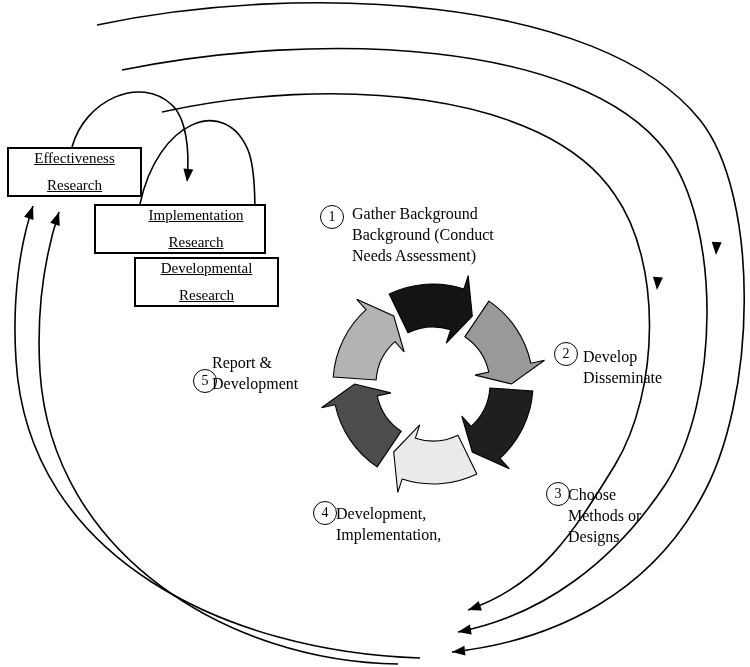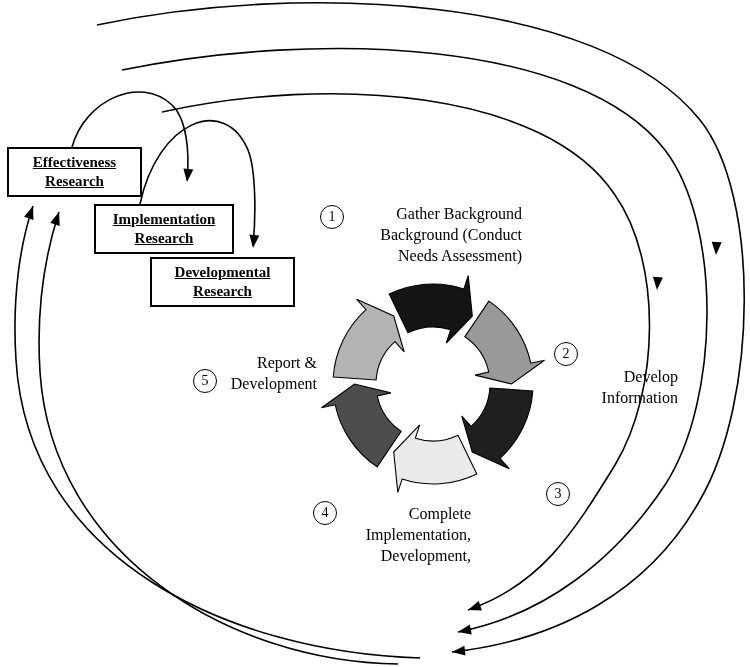--- a/index.html
+++ b/index.html
@@ -3,30 +3,30 @@
 <meta charset="utf-8">
 <style>
   html,body{margin:0;padding:0;background:#fff;}
   .canvas{
     position:relative;width:750px;height:667px;background:#ffffff;
     font-family:"Liberation Serif", serif;color:#000;overflow:hidden;
   }
   .artwork{position:absolute;left:0;top:0;}
   .box{
     position:absolute;border:2px solid #000;background:#fff;
-    display:flex;flex-direction:column;align-items:center;justify-content:center;
-    font-weight:700;font-size:15px;line-height:19px;text-align:center;z-index:3;
+    display:flex;flex-direction:column;align-items:center;justify-content:space-between;
+    font-weight:400;font-size:15px;line-height:19px;text-align:center;z-index:3;
   }
   .box span{text-decoration:underline;}
   .num{
     position:absolute;width:22px;height:22px;border:1.5px solid #000;border-radius:50%;
     display:flex;align-items:center;justify-content:center;font-size:14px;background:transparent;z-index:3;
   }
   .step-text{
-    position:absolute;font-size:16px;line-height:21px;text-align:right;z-index:3;
+    position:absolute;font-size:16px;line-height:21px;text-align:left;z-index:3;
   }
   .step-text span{display:block;}
   .arc{fill:none;stroke:#000;stroke-width:1.6;}
   .cyc{stroke:#000;stroke-width:1.1;}
   .ah{fill:#000;stroke:none;}
 </style>
 </head>
 <body>
 
 <div class="canvas">
@@ -68,57 +68,61 @@
       <path class="cyc" d="M 43.8 89.9 A 100 100 0 0 1 -30.9 95.1 L -35.2 108.4 L -39.3 68.0 L -13.3 40.9 L -17.6 54.2 A 57 57 0 0 0 25.0 51.2 Z" fill="#eaeaea"></path>
       <path class="cyc" d="M -55.9 82.9 A 100 100 0 0 1 -97.8 20.8 L -111.5 23.7 L -78.5 0 L -42.1 8.9 L -55.8 11.9 A 57 57 0 0 0 -31.9 47.3 Z" fill="#4d4d4d"></path>
       <path class="cyc" d="M -99.8 -7.0 A 100 100 0 0 1 -66.9 -74.3 L -76.3 -84.7 L -39.3 -68.0 L -28.8 -32.0 L -38.1 -42.4 A 57 57 0 0 0 -56.9 -4.0 Z" fill="#b3b3b3"></path>
     </g>
   </svg>
 
   <div class="box" style="left:7px;top:147px;width:131px;height:46px;">
     <span>Effectiveness</span>
     <span>Research</span>
   </div>
-  <div class="box" style="left:94px;top:204px;width:136px;height:46px;">
+  <div class="box" style="left:94px;top:204px;width:136px;height:46px;padding-left:32px;">
     <span>Implementation</span>
     <span>Research</span>
   </div>
-  <div class="box" style="left:150px;top:257px;width:141px;height:46px;">
+  <div class="box" style="left:134px;top:257px;width:141px;height:46px;">
     <span>Developmental</span>
     <span>Research</span>
   </div>
 
   <div class="num" style="left:320px;top:205px;">
     <span>1</span>
   </div>
   <div class="step-text" style="left:352px;top:203px;width:170px;">
     <span>Gather Background</span>
     <span>Background (Conduct</span>
     <span>Needs Assessment)</span>
   </div>
 
   <div class="num" style="left:554px;top:342px;">
     <span>2</span>
   </div>
-  <div class="step-text" style="left:583px;top:346px;width:95px;margin-top:20px;">
+  <div class="step-text" style="left:583px;top:346px;width:95px;">
     <span>Develop</span>
-    <span>Information</span>
+    <span>Disseminate</span>
   </div>
 
   <div class="num" style="left:546px;top:482px;">
     <span>3</span>
+  </div>
+  <div class="step-text" style="left:568px;top:484px;width:100px;">
+    <span>Choose</span>
+    <span>Methods or</span>
+    <span>Designs</span>
   </div>
 
   <div class="num" style="left:313px;top:501px;">
     <span>4</span>
   </div>
   <div class="step-text" style="left:336px;top:503px;width:135px;">
-    <span>Complete</span>
+    <span>Development,</span>
     <span>Implementation,</span>
-    <span>Development,</span>
   </div>
 
   <div class="num" style="left:193px;top:369px;">
     <span>5</span>
   </div>
   <div class="step-text" style="left:212px;top:352px;width:105px;">
     <span>Report &amp;</span>
     <span>Development</span>
   </div>
 

